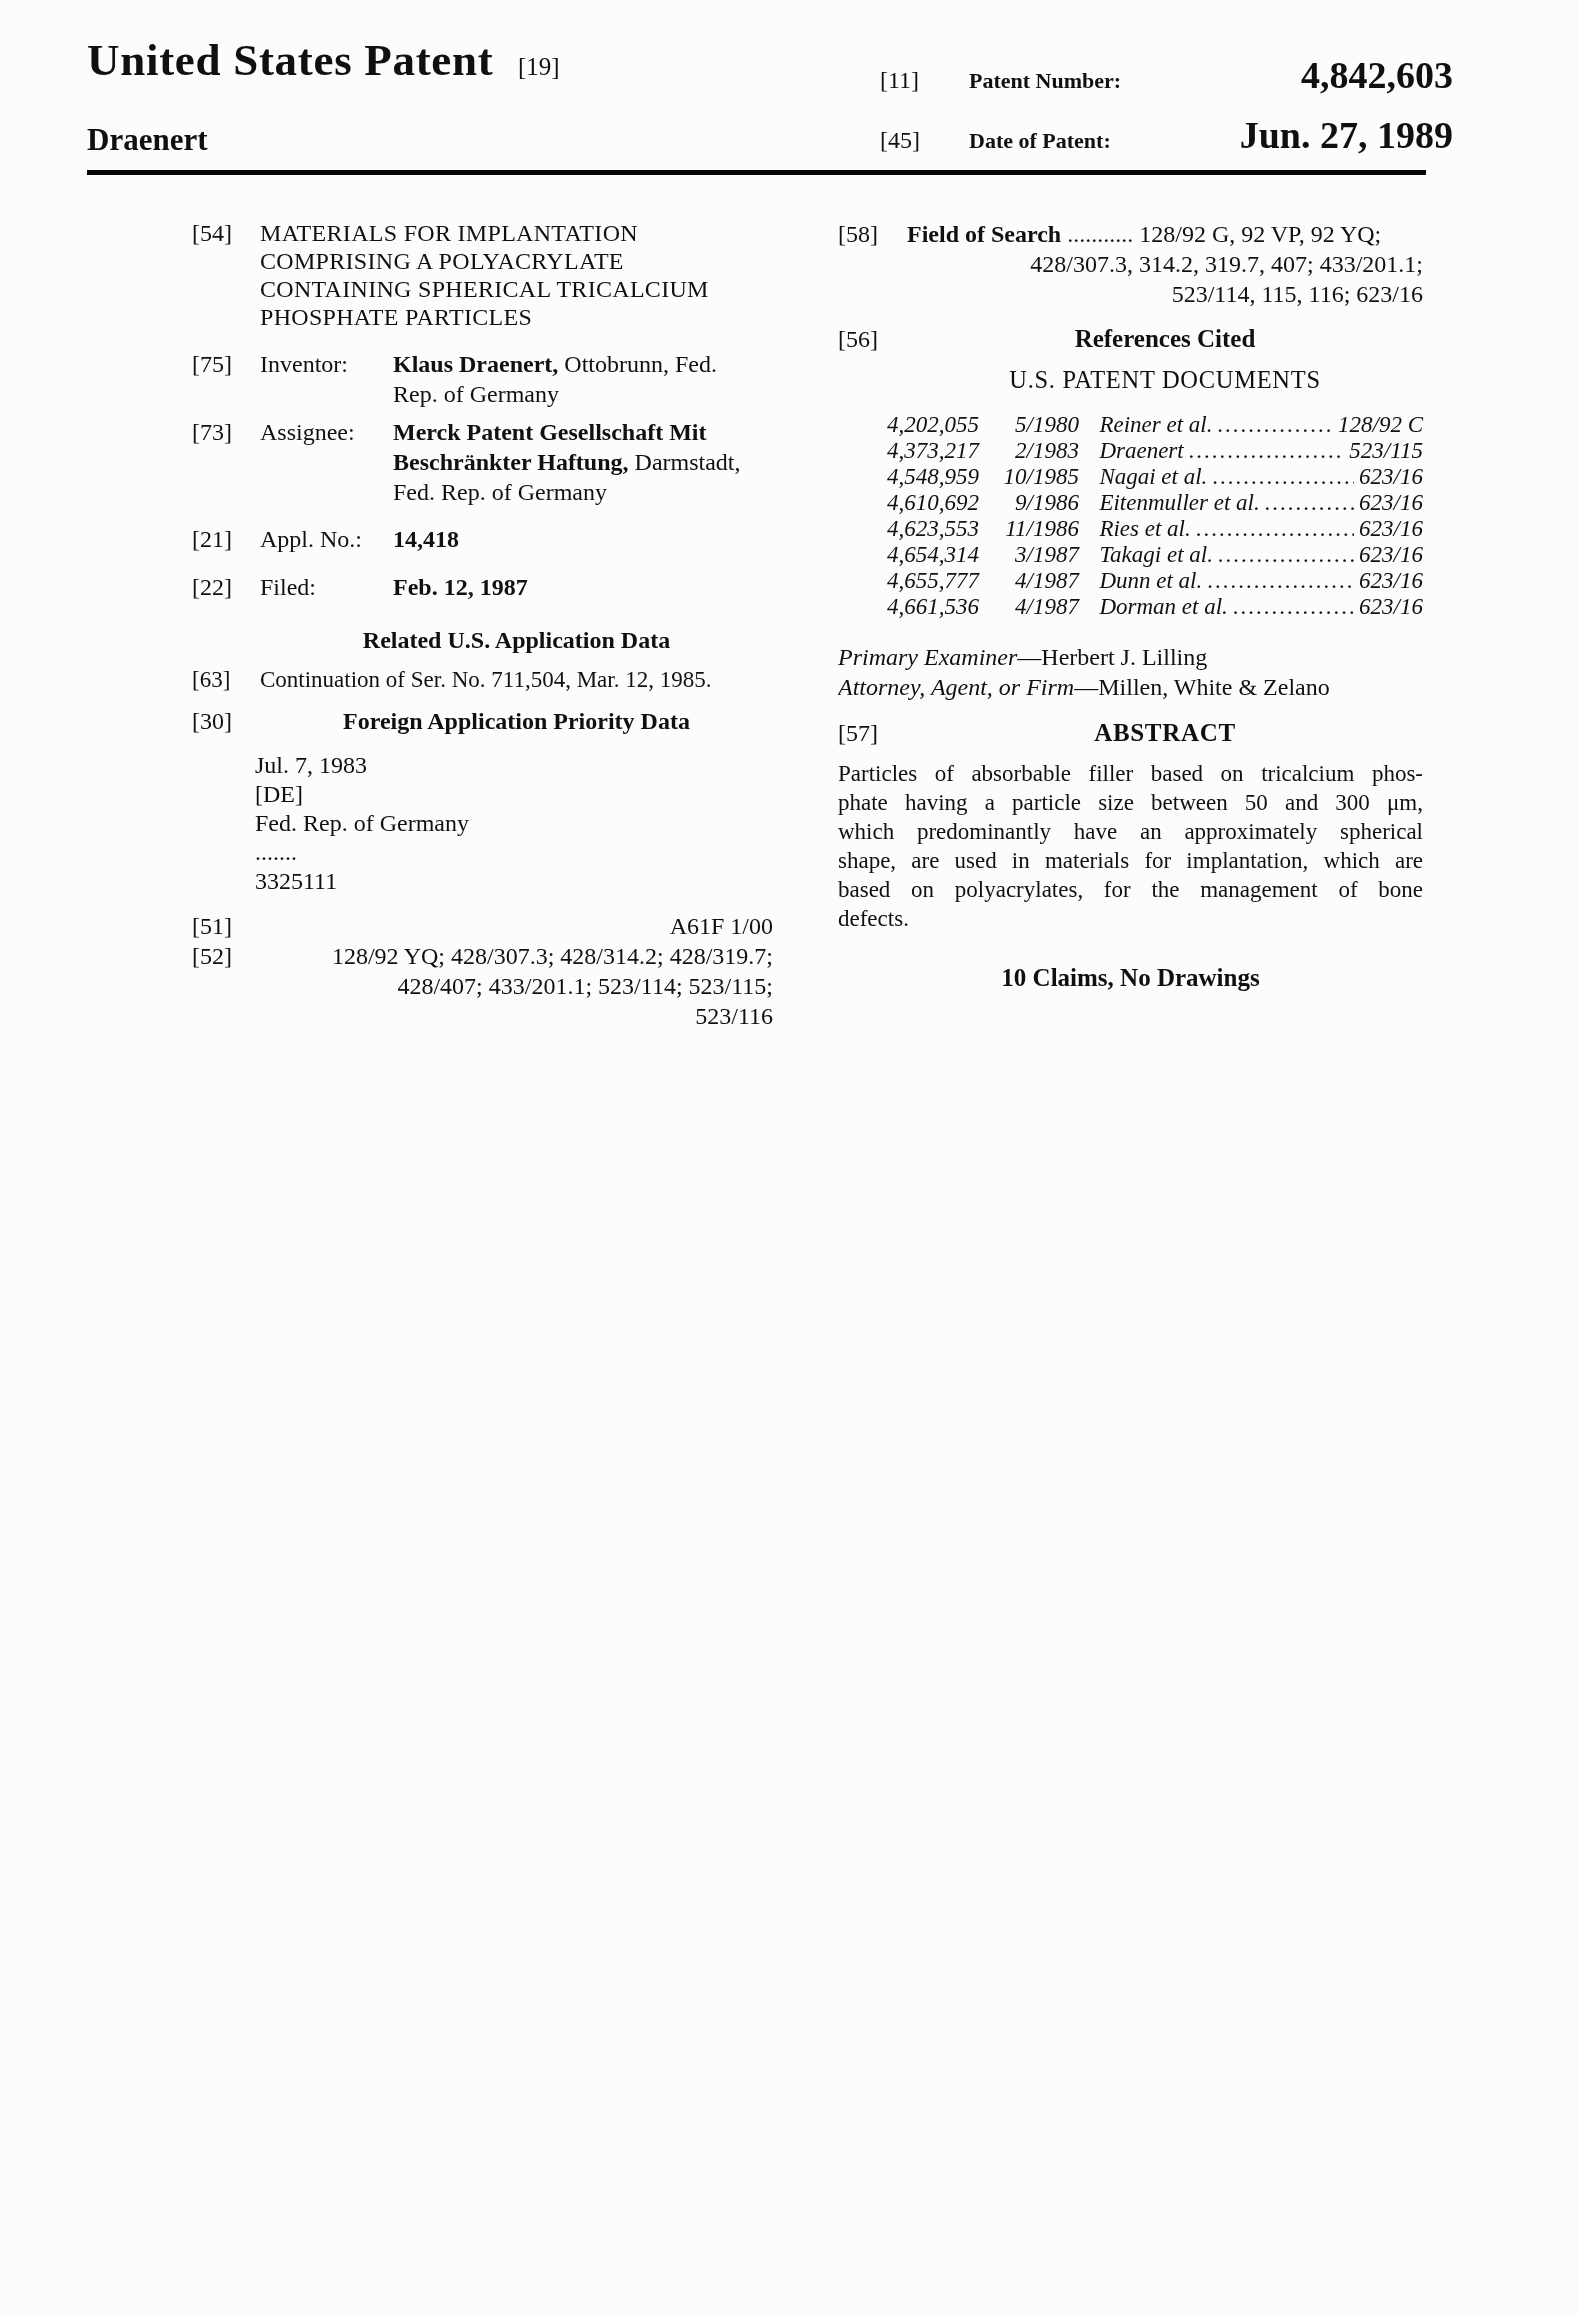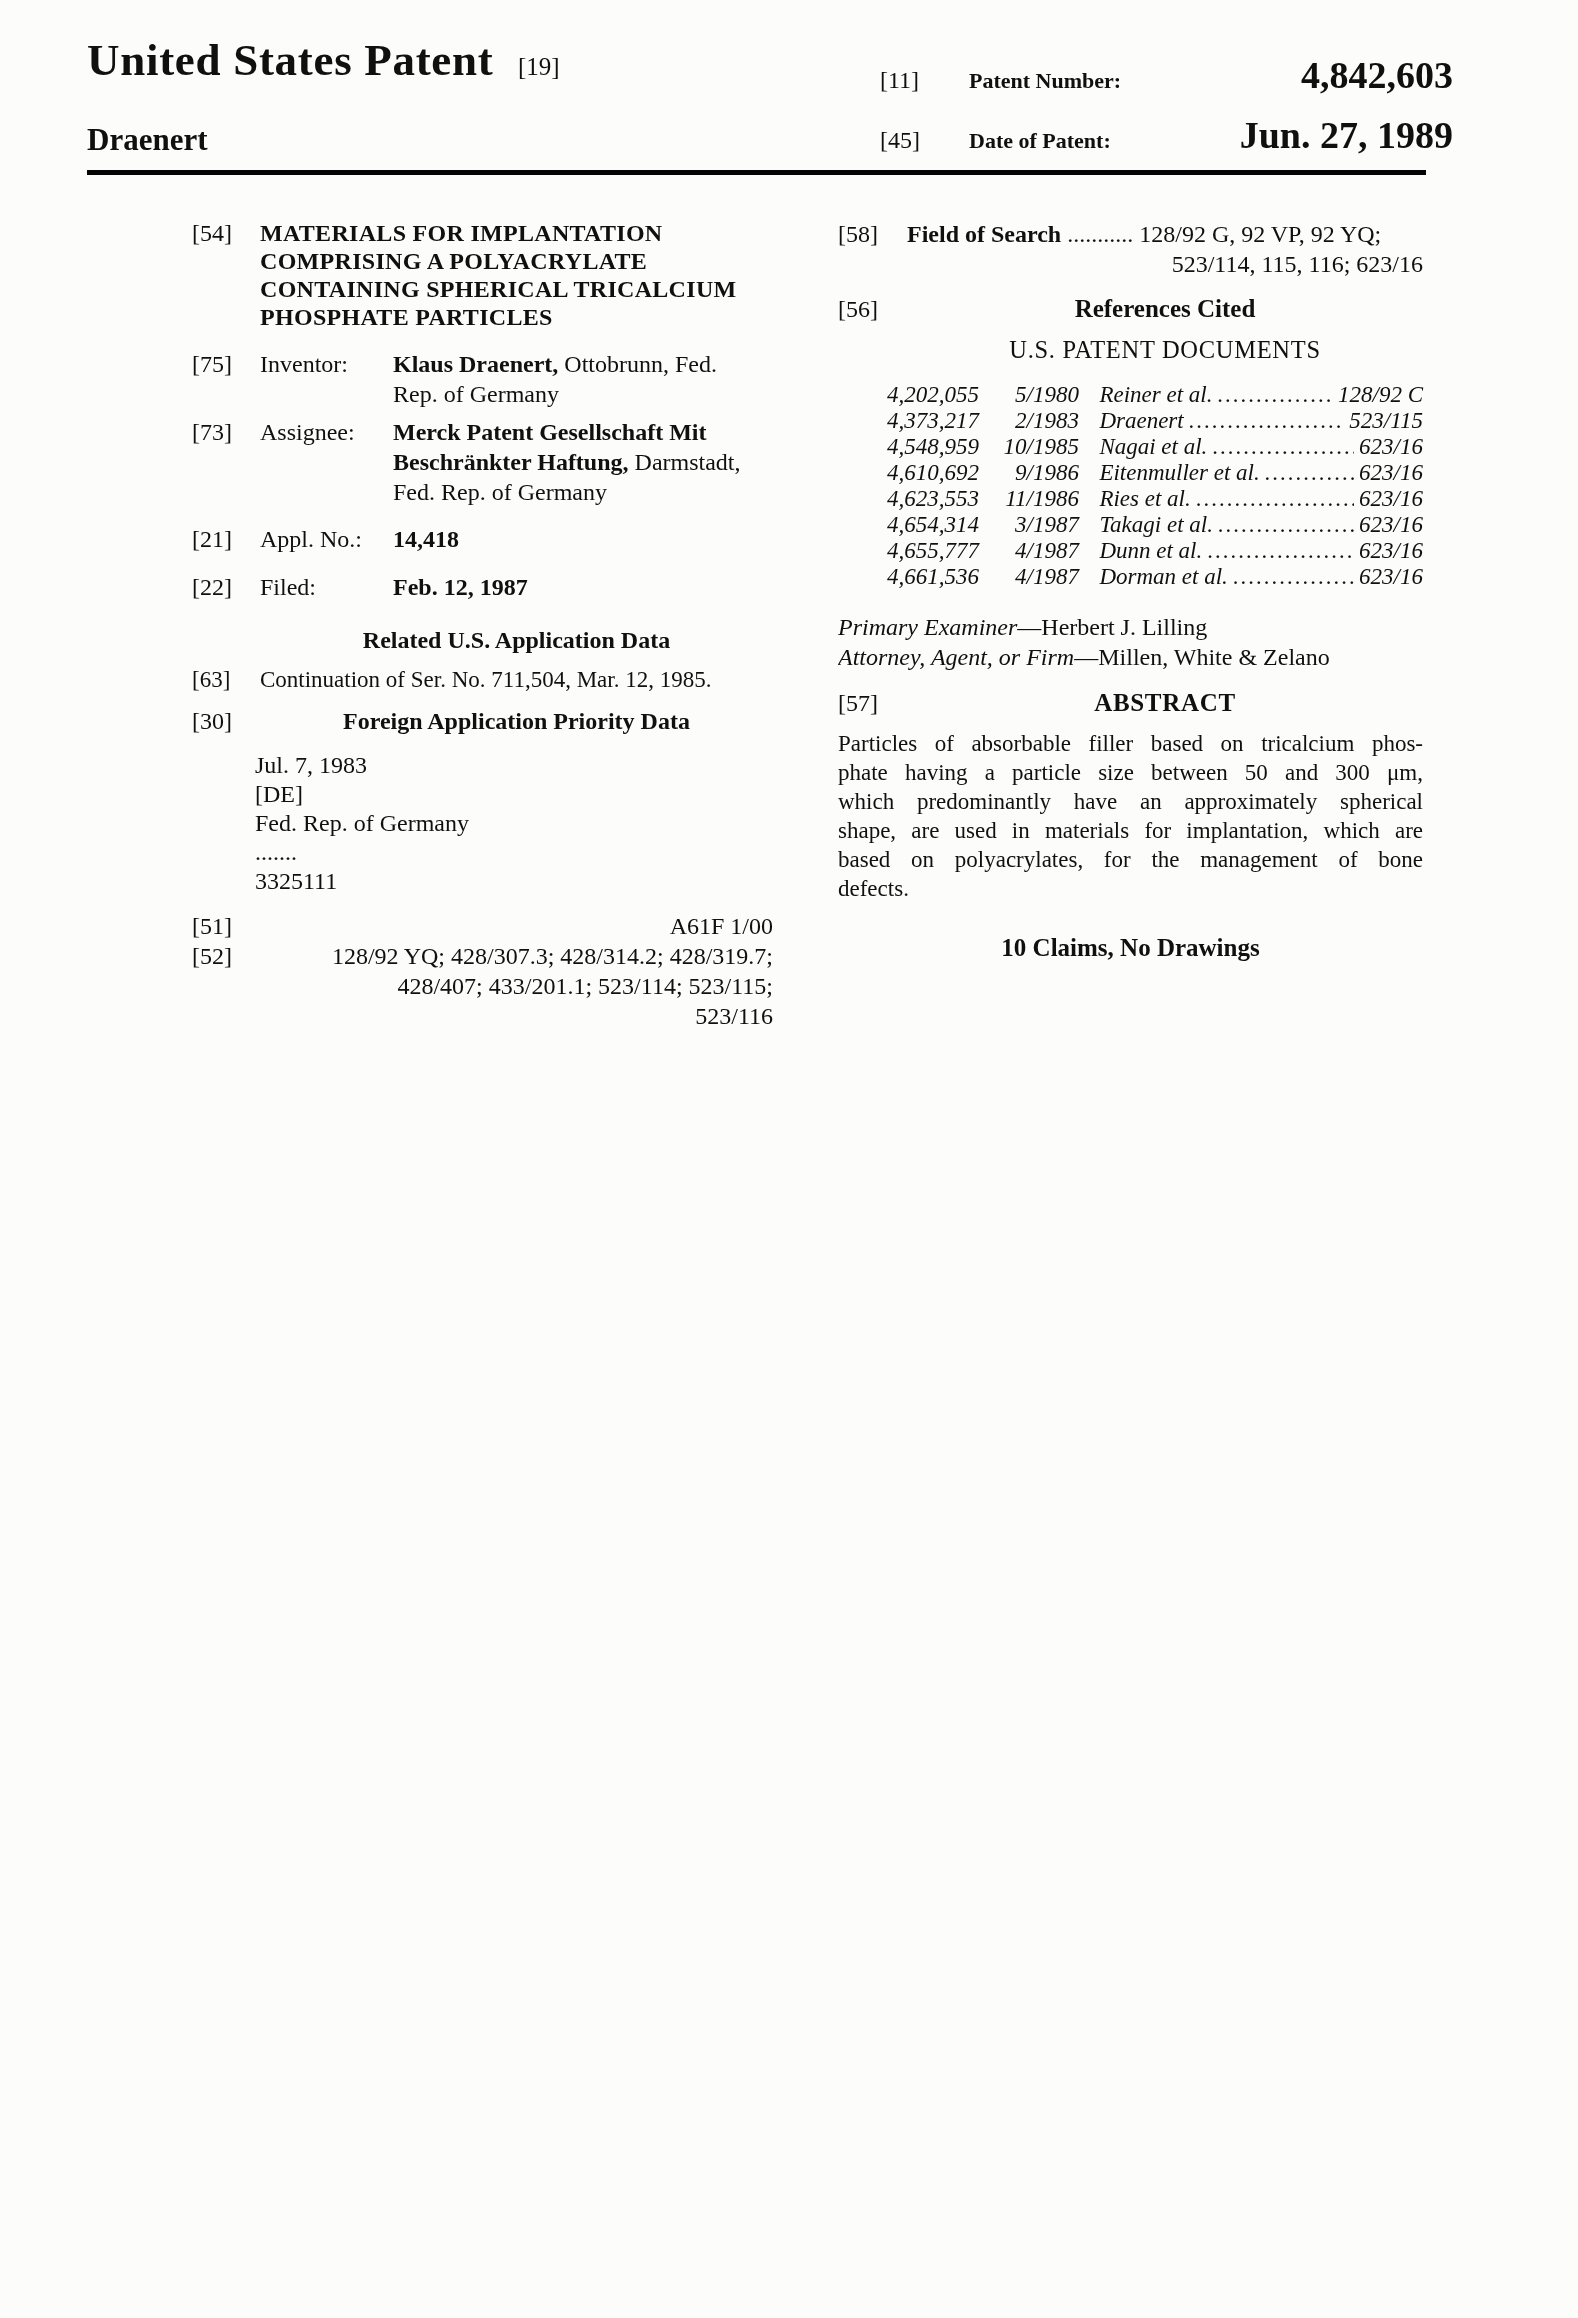--- a/index.html
+++ b/index.html
@@ -34,21 +34,21 @@
   .bold{font-weight:700;}
   
   .tl{white-space:pre;overflow:hidden;line-height:30px;}
   .al-r{text-align:right;}
   .al-j{text-align:justify;text-align-last:justify;}
   .s-b{font-weight:700;}
   .s-i{font-style:italic;}
   .s-sup{font-size:0.62em;vertical-align:super;line-height:0;}
   
   .title-entry{margin-top:11px;}
-  .title-entry .tl{font-weight:700;line-height:28px;letter-spacing:0.3px;}
+  .title-entry .tl{font-weight:400;line-height:28px;letter-spacing:0.3px;}
   .e-inventor{margin-top:17.7px;}
   .e-assignee{margin-top:8.2px;}
   .e-appl{margin-top:17.7px;}
   .e-filed{margin-top:19px;}
   .center-heading{margin-left:173px;text-align:center;font-weight:700;margin-top:24.5px;line-height:29px;}
   .e-cont{margin-top:9.5px;font-size:23px;}
   .e-cont .content{white-space:pre;overflow:hidden;}
   .e-foreign{margin-top:13.6px;}
   .e-foreign .hd{flex:1;text-align:center;font-weight:700;}
   .priority-line{margin-top:15px;margin-left:138px;display:flex;align-items:baseline;white-space:pre;line-height:29px;flex-direction:column;}
@@ -183,20 +183,21 @@
     </div>
 
   </section>
 
   <section class="col col-right">
 
     <div class="entry e-fos">
       <span class="tag">[58]</span>
       <div class="content">
           <div class="tl al-l"><span class="s-b">Field of Search</span><span class="s-r"> ........... 128/92 G, 92 VP, 92 YQ;</span></div>
+          <div class="tl al-r"><span class="s-r">428/307.3, 314.2, 319.7, 407; 433/201.1;</span></div>
           <div class="tl al-r"><span class="s-r">523/114, 115, 116; 623/16</span></div>
         </div>
     </div>
 
     <div class="entry e-refs-h">
       <span class="tag">[56]</span>
       <div class="hd">References Cited</div>
     </div>
 
     <div class="subheading">U.S. PATENT DOCUMENTS</div>

